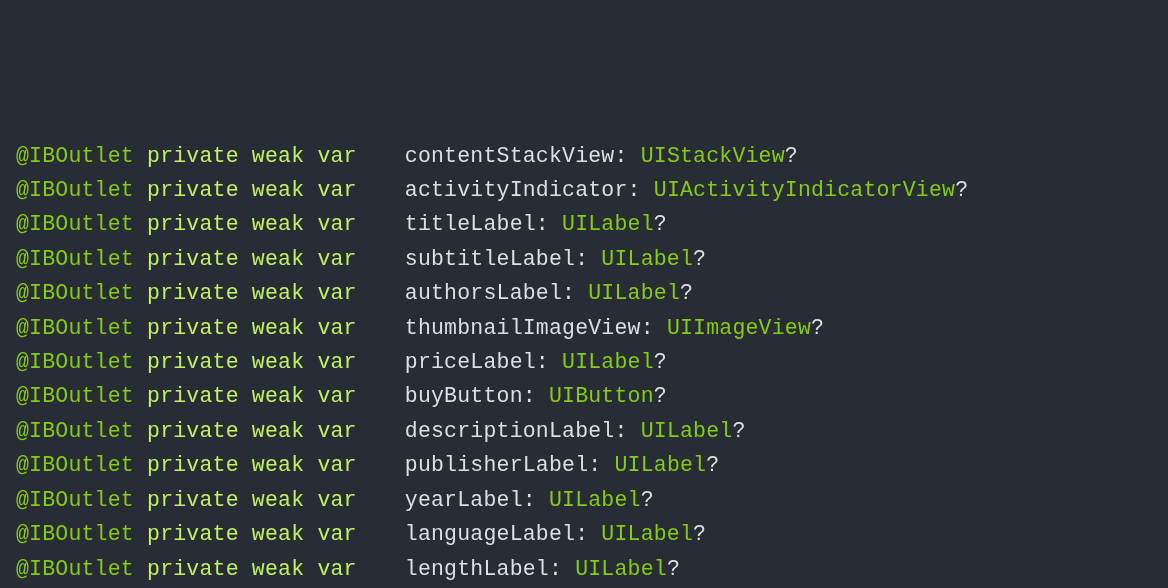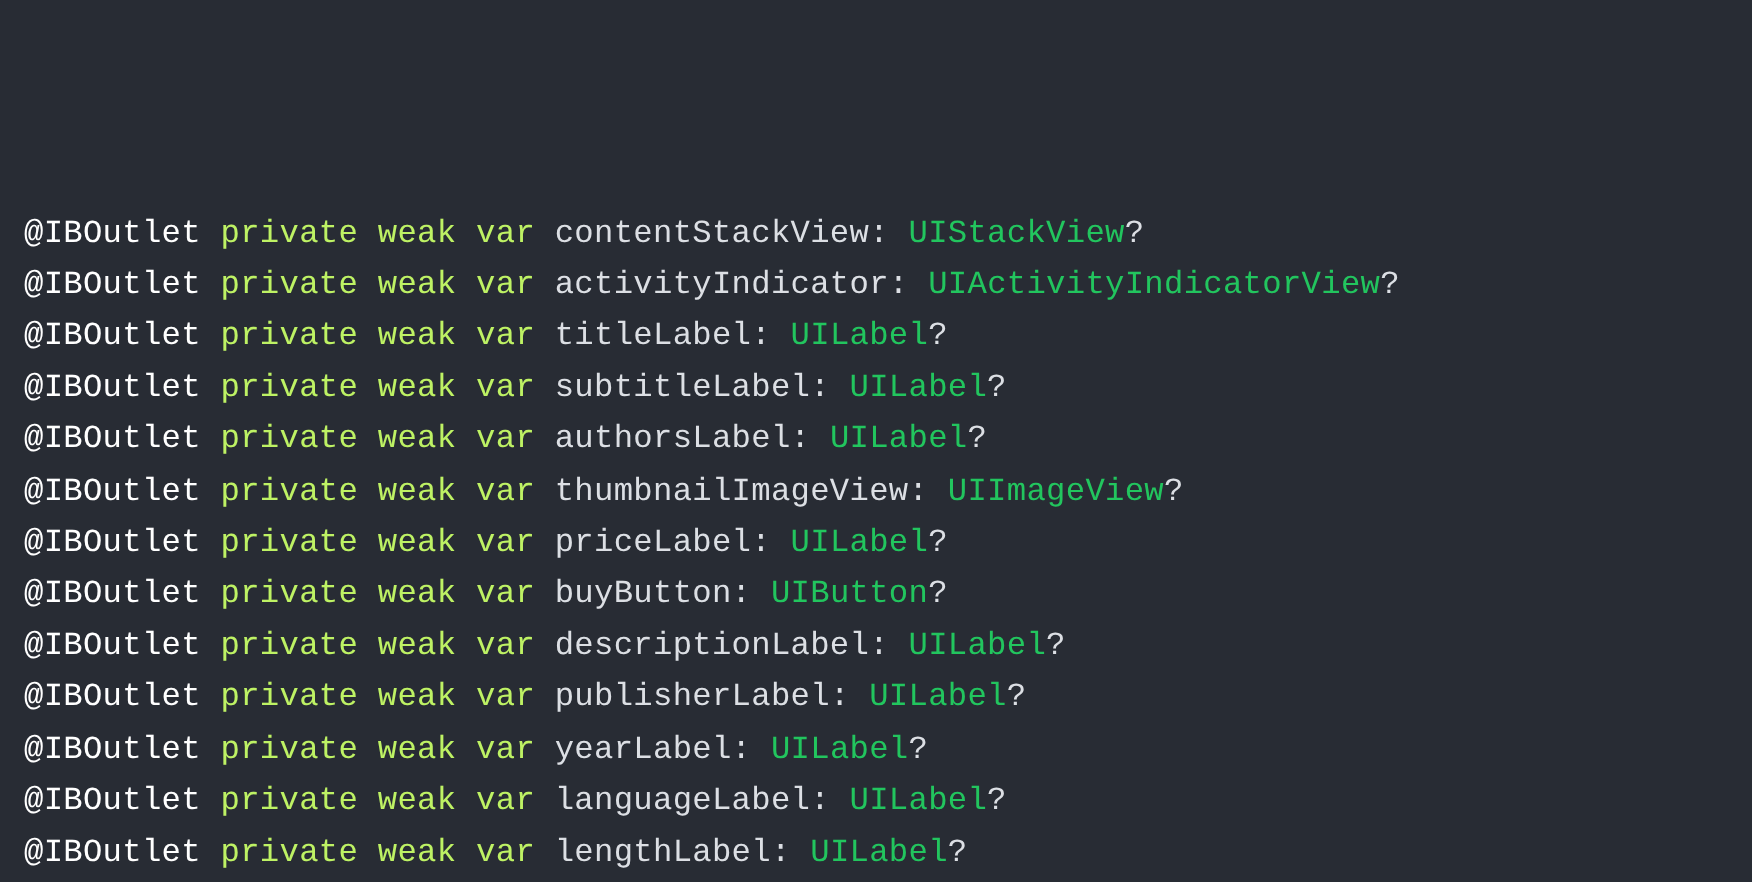--- a/index.html
+++ b/index.html
@@ -12,24 +12,24 @@
     color: #abb2bf;
     white-space: pre;
     overflow: hidden;
     width: 1168px;
     height: 588px;
     box-sizing: border-box;
     padding-top: 1px;
     padding-left: 16px;
     letter-spacing: 0.2px;
   }
-  .attr { color: #ffffff; }          
+  .attr { color: #84cc16; }          
   .kw { color: #bef264; }            
-  .name { color: #dcdfe4; }          
-  .type { color: #22c55e; }          
+  .name { color: #dcdfe4; margin-left: 35px; }          
+  .type { color: #84cc16; }          
   .punct { color: #dcdfe4; }         
 </style>
 </head>
 <body>
 
 
 
 <div id="code"><div><span class="attr">@IBOutlet</span> <span class="kw">private</span> <span class="kw">weak</span> <span class="kw">var</span> <span class="name">contentStackView</span><span class="punct">:</span> <span class="type">UIStackView</span><span class="punct">?</span></div><div><span class="attr">@IBOutlet</span> <span class="kw">private</span> <span class="kw">weak</span> <span class="kw">var</span> <span class="name">activityIndicator</span><span class="punct">:</span> <span class="type">UIActivityIndicatorView</span><span class="punct">?</span></div><div><span class="attr">@IBOutlet</span> <span class="kw">private</span> <span class="kw">weak</span> <span class="kw">var</span> <span class="name">titleLabel</span><span class="punct">:</span> <span class="type">UILabel</span><span class="punct">?</span></div><div><span class="attr">@IBOutlet</span> <span class="kw">private</span> <span class="kw">weak</span> <span class="kw">var</span> <span class="name">subtitleLabel</span><span class="punct">:</span> <span class="type">UILabel</span><span class="punct">?</span></div><div><span class="attr">@IBOutlet</span> <span class="kw">private</span> <span class="kw">weak</span> <span class="kw">var</span> <span class="name">authorsLabel</span><span class="punct">:</span> <span class="type">UILabel</span><span class="punct">?</span></div><div><span class="attr">@IBOutlet</span> <span class="kw">private</span> <span class="kw">weak</span> <span class="kw">var</span> <span class="name">thumbnailImageView</span><span class="punct">:</span> <span class="type">UIImageView</span><span class="punct">?</span></div><div><span class="attr">@IBOutlet</span> <span class="kw">private</span> <span class="kw">weak</span> <span class="kw">var</span> <span class="name">priceLabel</span><span class="punct">:</span> <span class="type">UILabel</span><span class="punct">?</span></div><div><span class="attr">@IBOutlet</span> <span class="kw">private</span> <span class="kw">weak</span> <span class="kw">var</span> <span class="name">buyButton</span><span class="punct">:</span> <span class="type">UIButton</span><span class="punct">?</span></div><div><span class="attr">@IBOutlet</span> <span class="kw">private</span> <span class="kw">weak</span> <span class="kw">var</span> <span class="name">descriptionLabel</span><span class="punct">:</span> <span class="type">UILabel</span><span class="punct">?</span></div><div><span class="attr">@IBOutlet</span> <span class="kw">private</span> <span class="kw">weak</span> <span class="kw">var</span> <span class="name">publisherLabel</span><span class="punct">:</span> <span class="type">UILabel</span><span class="punct">?</span></div><div><span class="attr">@IBOutlet</span> <span class="kw">private</span> <span class="kw">weak</span> <span class="kw">var</span> <span class="name">yearLabel</span><span class="punct">:</span> <span class="type">UILabel</span><span class="punct">?</span></div><div><span class="attr">@IBOutlet</span> <span class="kw">private</span> <span class="kw">weak</span> <span class="kw">var</span> <span class="name">languageLabel</span><span class="punct">:</span> <span class="type">UILabel</span><span class="punct">?</span></div><div><span class="attr">@IBOutlet</span> <span class="kw">private</span> <span class="kw">weak</span> <span class="kw">var</span> <span class="name">lengthLabel</span><span class="punct">:</span> <span class="type">UILabel</span><span class="punct">?</span></div><div>     </div></div>
 
 

